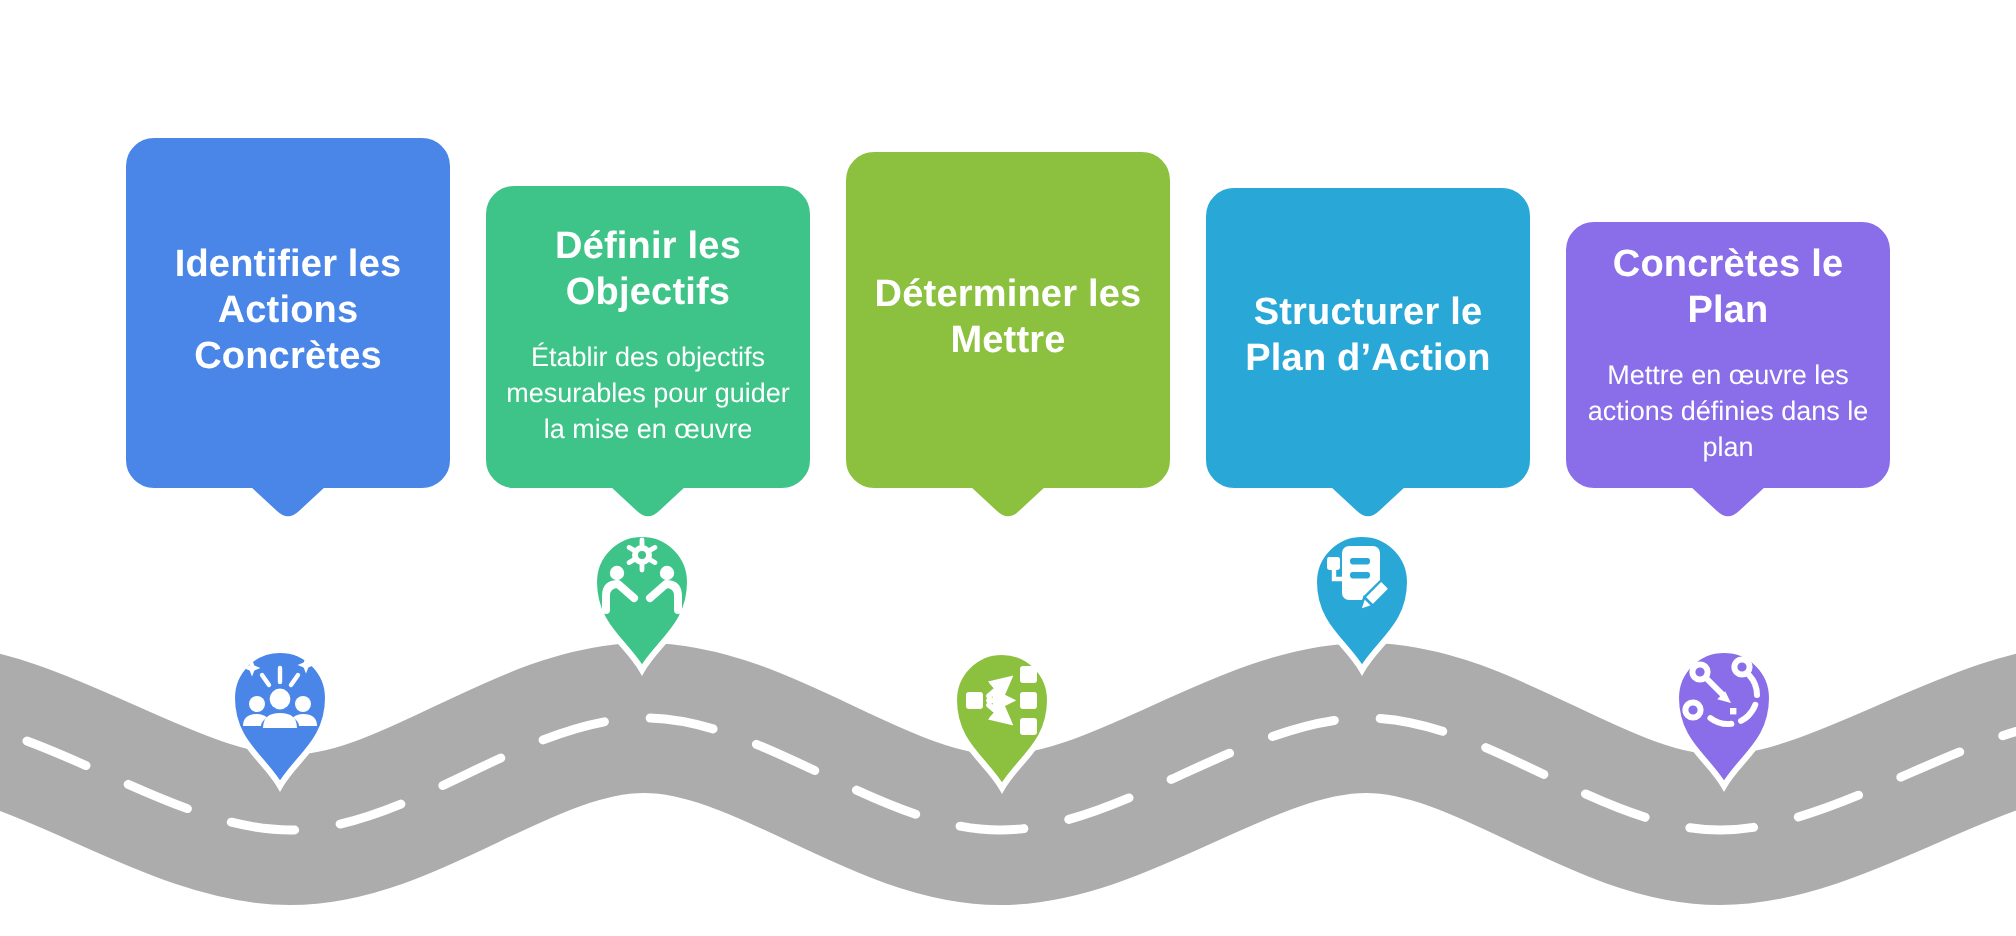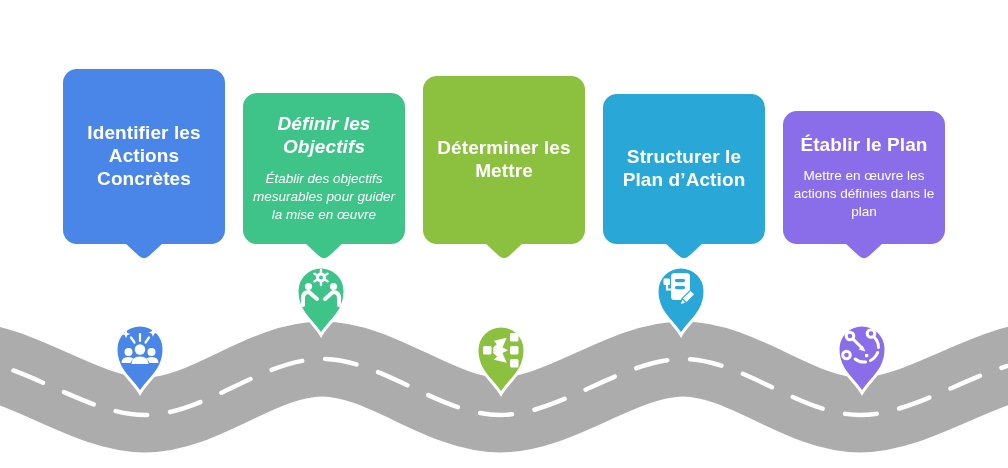--- a/index.html
+++ b/index.html
@@ -130,21 +130,21 @@
     </g>
   </svg>
 
   <div class="card c1" style="background: rgb(74, 134, 232);">
     <div class="card-title">Identifier les Actions Concrètes</div>
     <svg class="tail" width="44" height="18" viewBox="0 0 44 18">
       <path d="M3 0 H41 L27.5 12.5 Q22 17.8 16.5 12.5 Z" fill="#4a86e8"></path>
     </svg>
   </div>
 
-  <div class="card c2" style="background: rgb(62, 196, 137); font-style: italic;">
+  <div class="card c2" style="background: rgb(62, 196, 137);">
     <div class="card-title">Définir les Objectifs</div>
     <div class="card-desc">Établir des objectifs mesurables pour guider la mise en œuvre</div>
     <svg class="tail" width="44" height="18" viewBox="0 0 44 18">
       <path d="M3 0 H41 L27.5 12.5 Q22 17.8 16.5 12.5 Z" fill="#3ec489"></path>
     </svg>
   </div>
 
   <div class="card c3" style="background: rgb(140, 193, 64);">
     <div class="card-title">Déterminer les Mettre</div>
     <svg class="tail" width="44" height="18" viewBox="0 0 44 18">
@@ -153,20 +153,20 @@
   </div>
 
   <div class="card c4" style="background: rgb(41, 168, 216); text-align: center;">
     <div class="card-title">Structurer le Plan d’Action</div>
     <svg class="tail" width="44" height="18" viewBox="0 0 44 18">
       <path d="M3 0 H41 L27.5 12.5 Q22 17.8 16.5 12.5 Z" fill="#29a8d8"></path>
     </svg>
   </div>
 
   <div class="card c5" style="background: rgb(138, 109, 233);">
-    <div class="card-title">Établir le Plan</div>
+    <div class="card-title">Concrètes le Plan</div>
     <div class="card-desc">Mettre en œuvre les actions définies dans le plan</div>
     <svg class="tail" width="44" height="18" viewBox="0 0 44 18">
       <path d="M3 0 H41 L27.5 12.5 Q22 17.8 16.5 12.5 Z" fill="#8a6de9"></path>
     </svg>
   </div>
 
 </div>
 
 </body></html>

